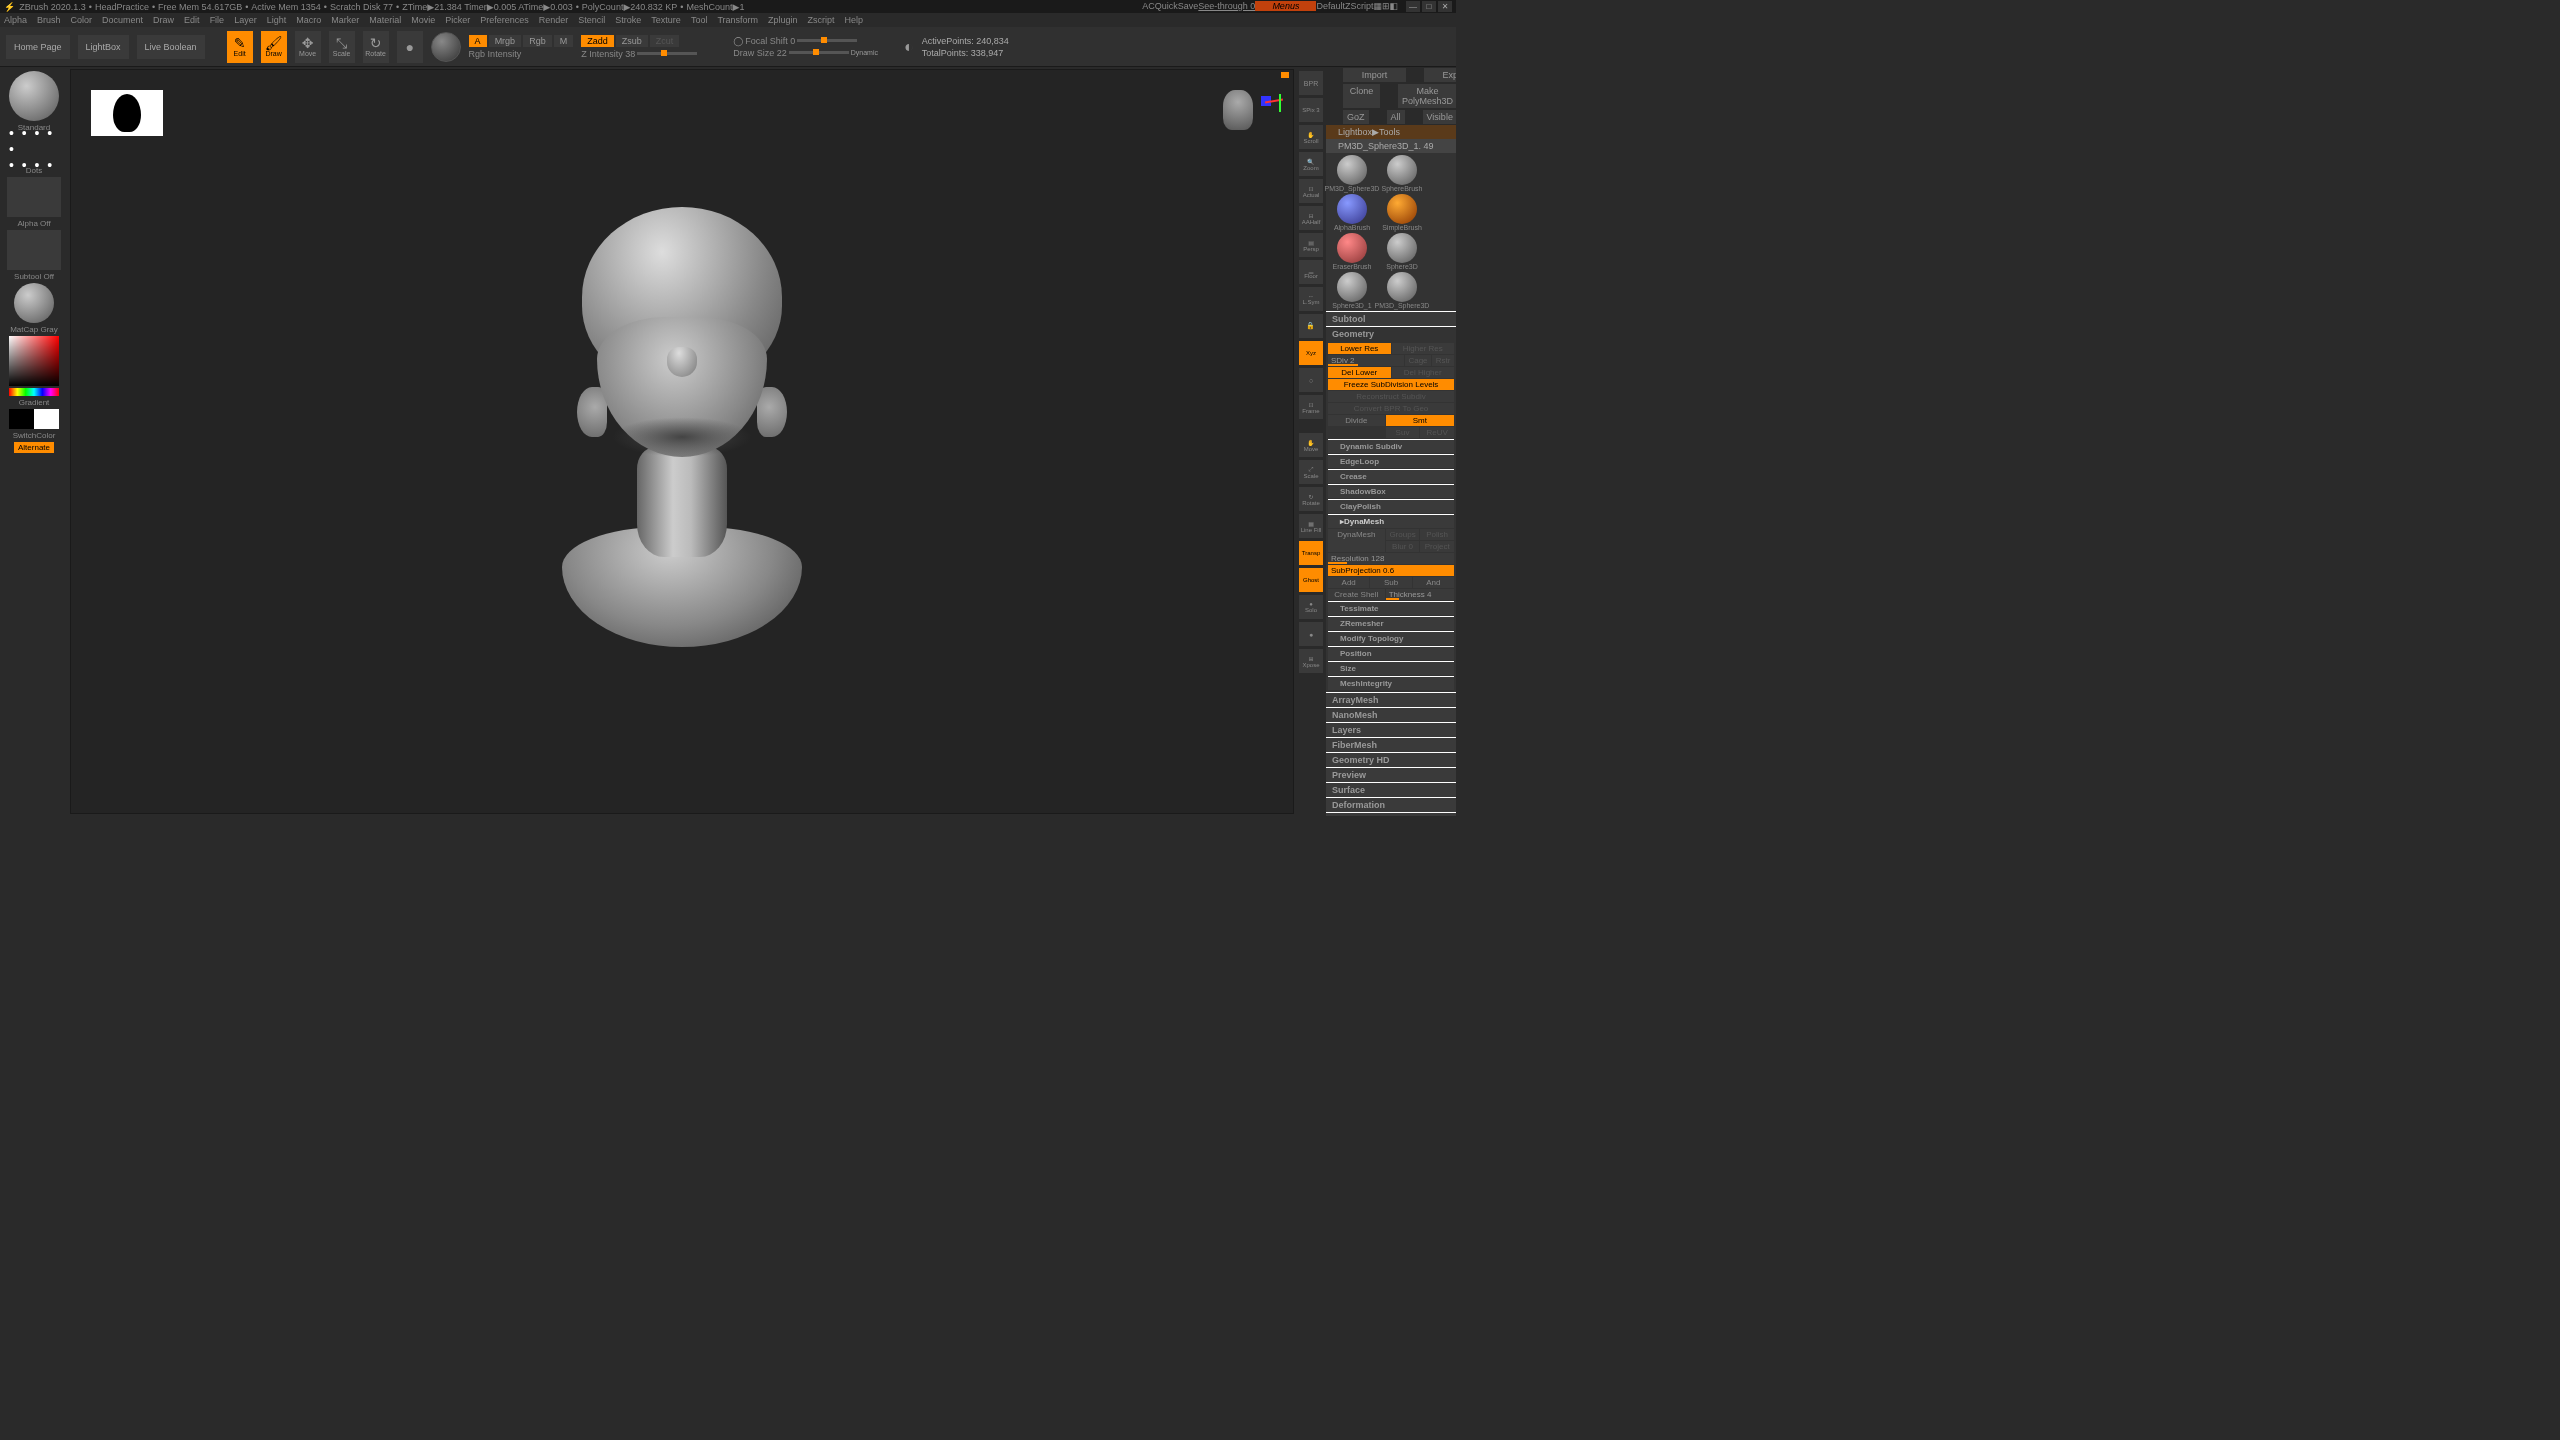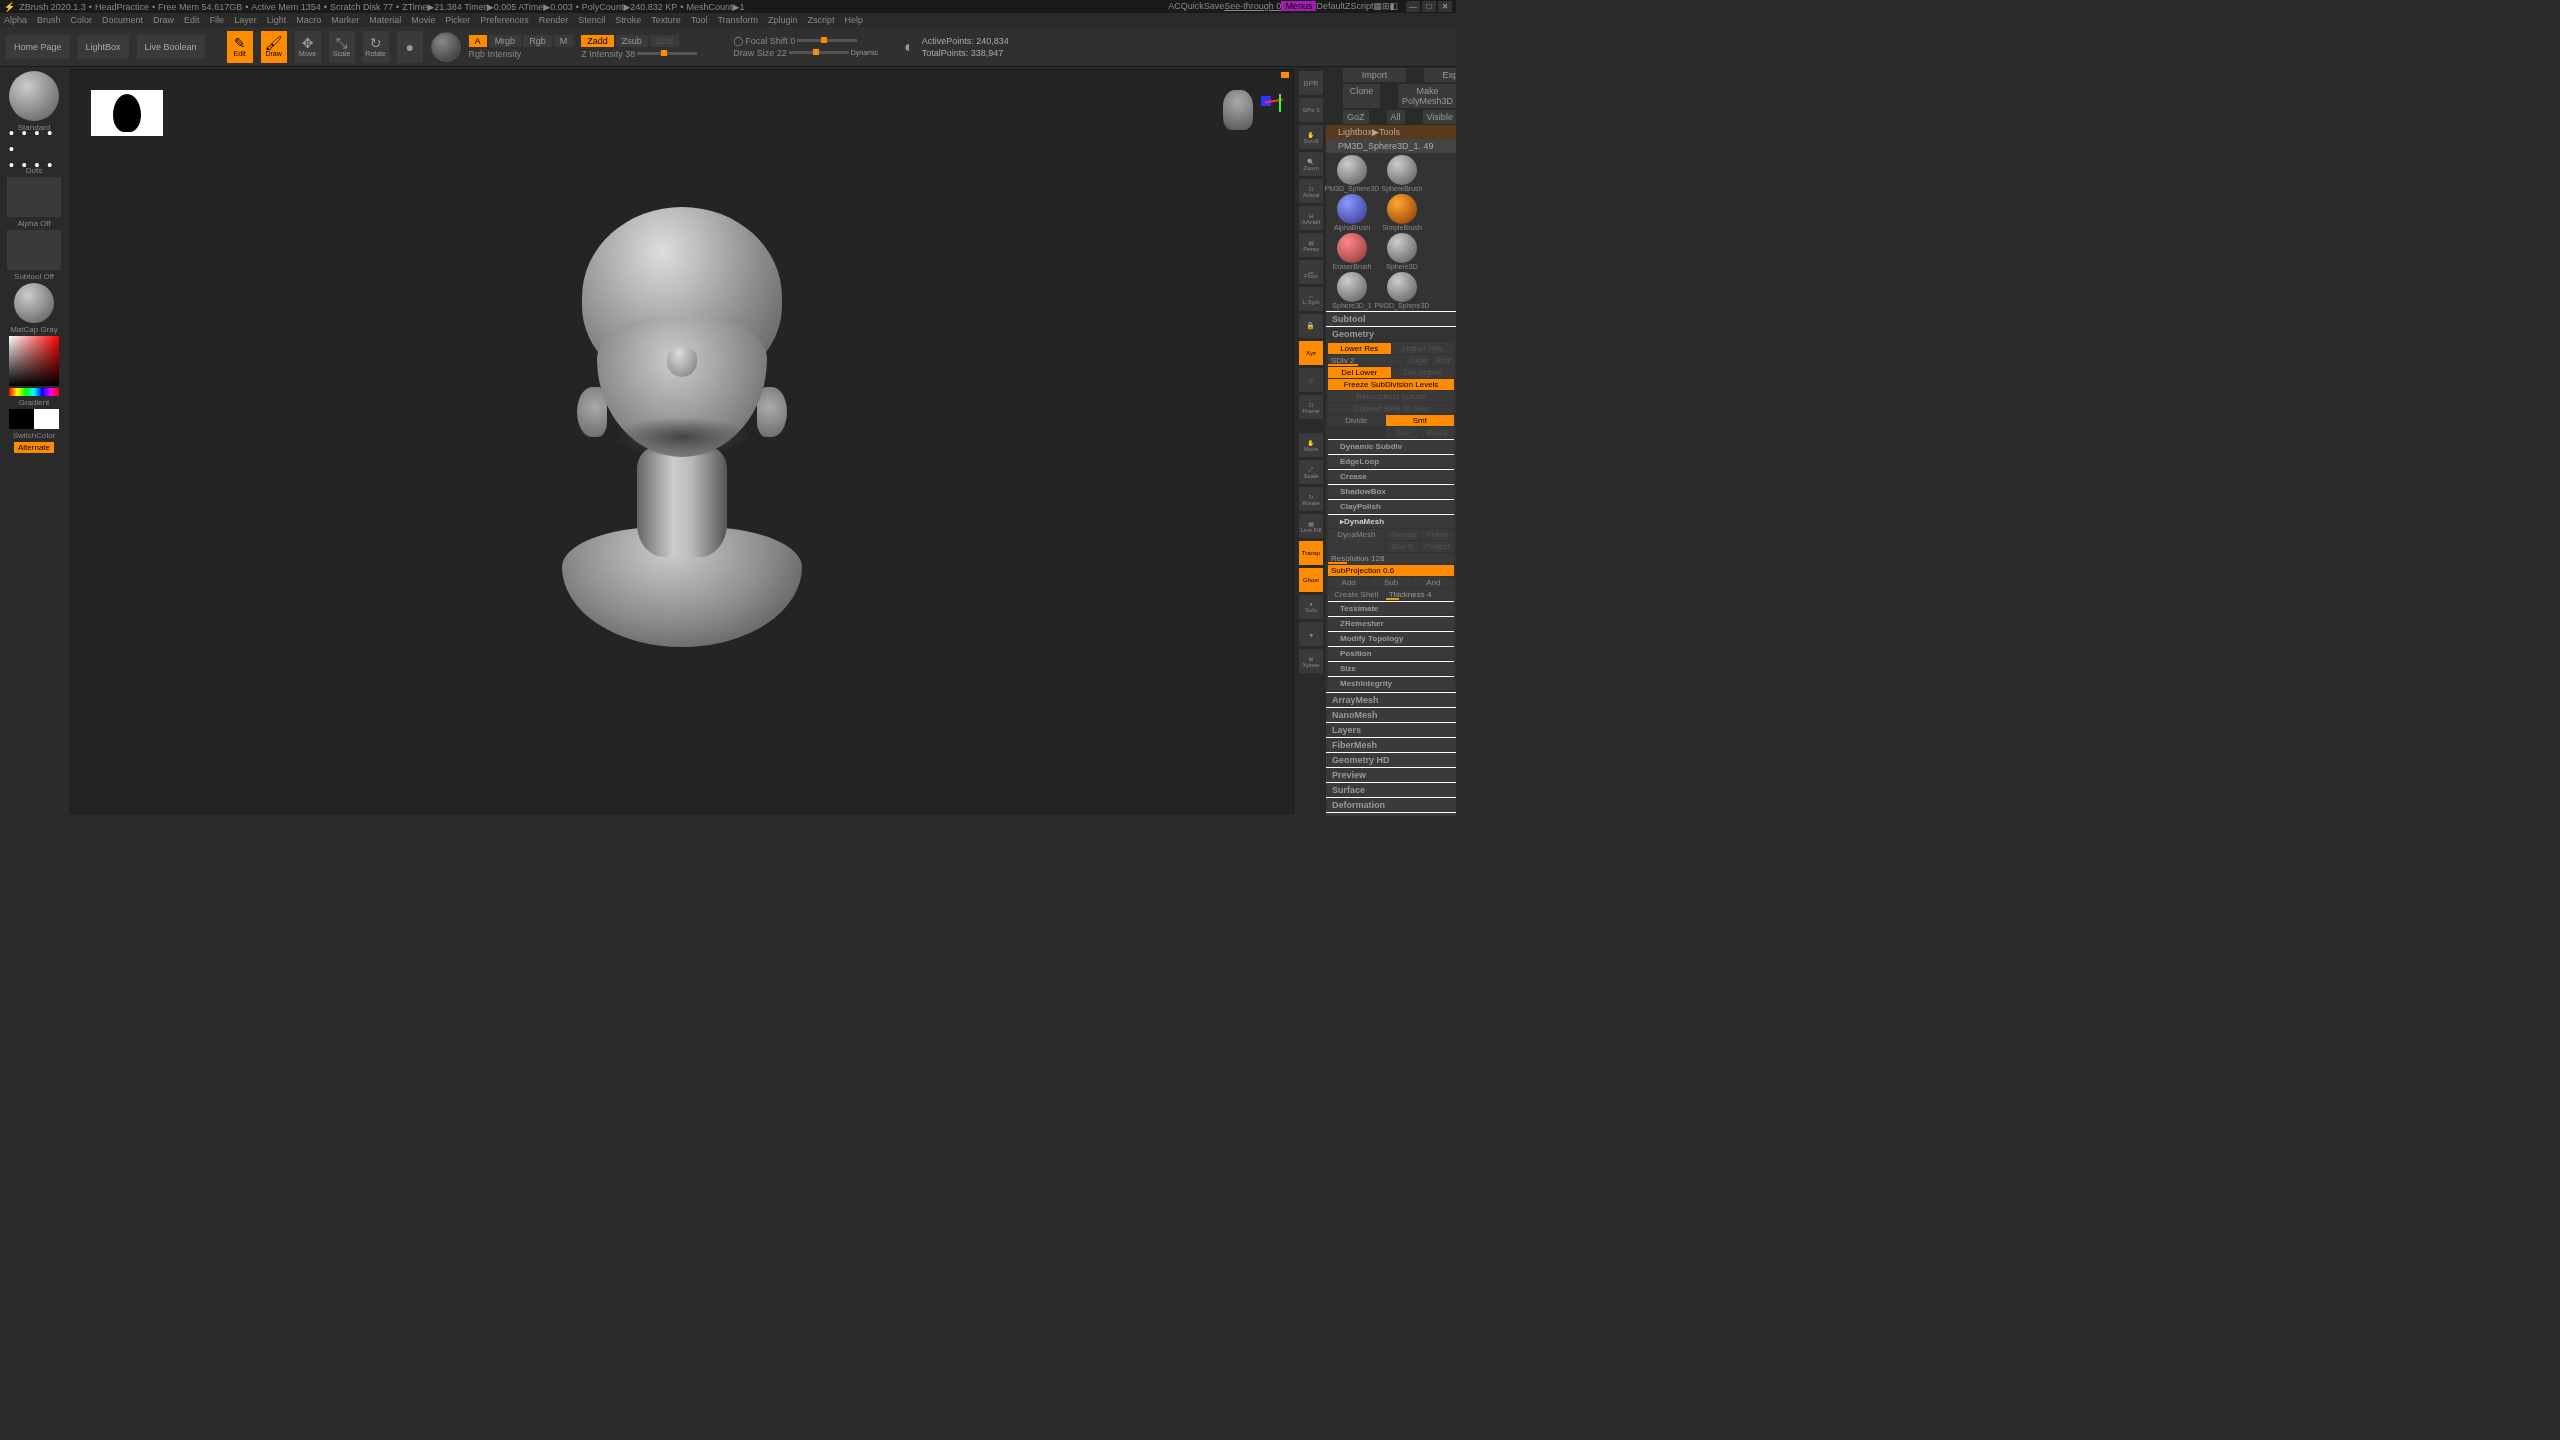--- a/index.html
+++ b/index.html
@@ -3,21 +3,21 @@
 <meta charset="utf-8">
 <style>
 * { margin: 0; padding: 0; box-sizing: border-box; font-family: Arial, sans-serif; }
 body { background: #2a2a2a; color: #999; font-size: 10px; overflow: hidden; width: 1456px; height: 816px; }
 
 
 .titlebar { background: #1a1a1a; height: 13px; display: flex; align-items: center; padding: 0 4px; font-size: 9px; color: #888; }
 .titlebar .logo { color: #fff; margin-right: 4px; }
 .titlebar .dot { margin: 0 3px; }
 .titlebar-right { margin-left: auto; display: flex; align-items: flex-start; gap: 0; }
-.titlebar-right .menus { background: #a21caf; color: #000; padding: 0 4px; }
+.titlebar-right .menus { background: #c2410c; color: #000; padding: 0 17px; font-style: italic; }
 .titlebar-right .see { text-decoration: underline; }
 .win-controls { display: flex; gap: 2px; margin-left: 8px; }
 .win-controls span { width: 14px; height: 11px; background: #333; display: flex; align-items: center; justify-content: center; color: #aaa; font-size: 8px; }
 
 
 .menubar { background: #2a2a2a; height: 14px; display: flex; align-items: center; padding: 0 4px; font-size: 9px; gap: 10px; color: #888; }
 .menubar span { cursor: default; }
 
 
 .shelf { background: #303030; height: 40px; display: flex; align-items: center; padding: 0 6px; gap: 8px; border-bottom: 1px solid #1a1a1a; }

